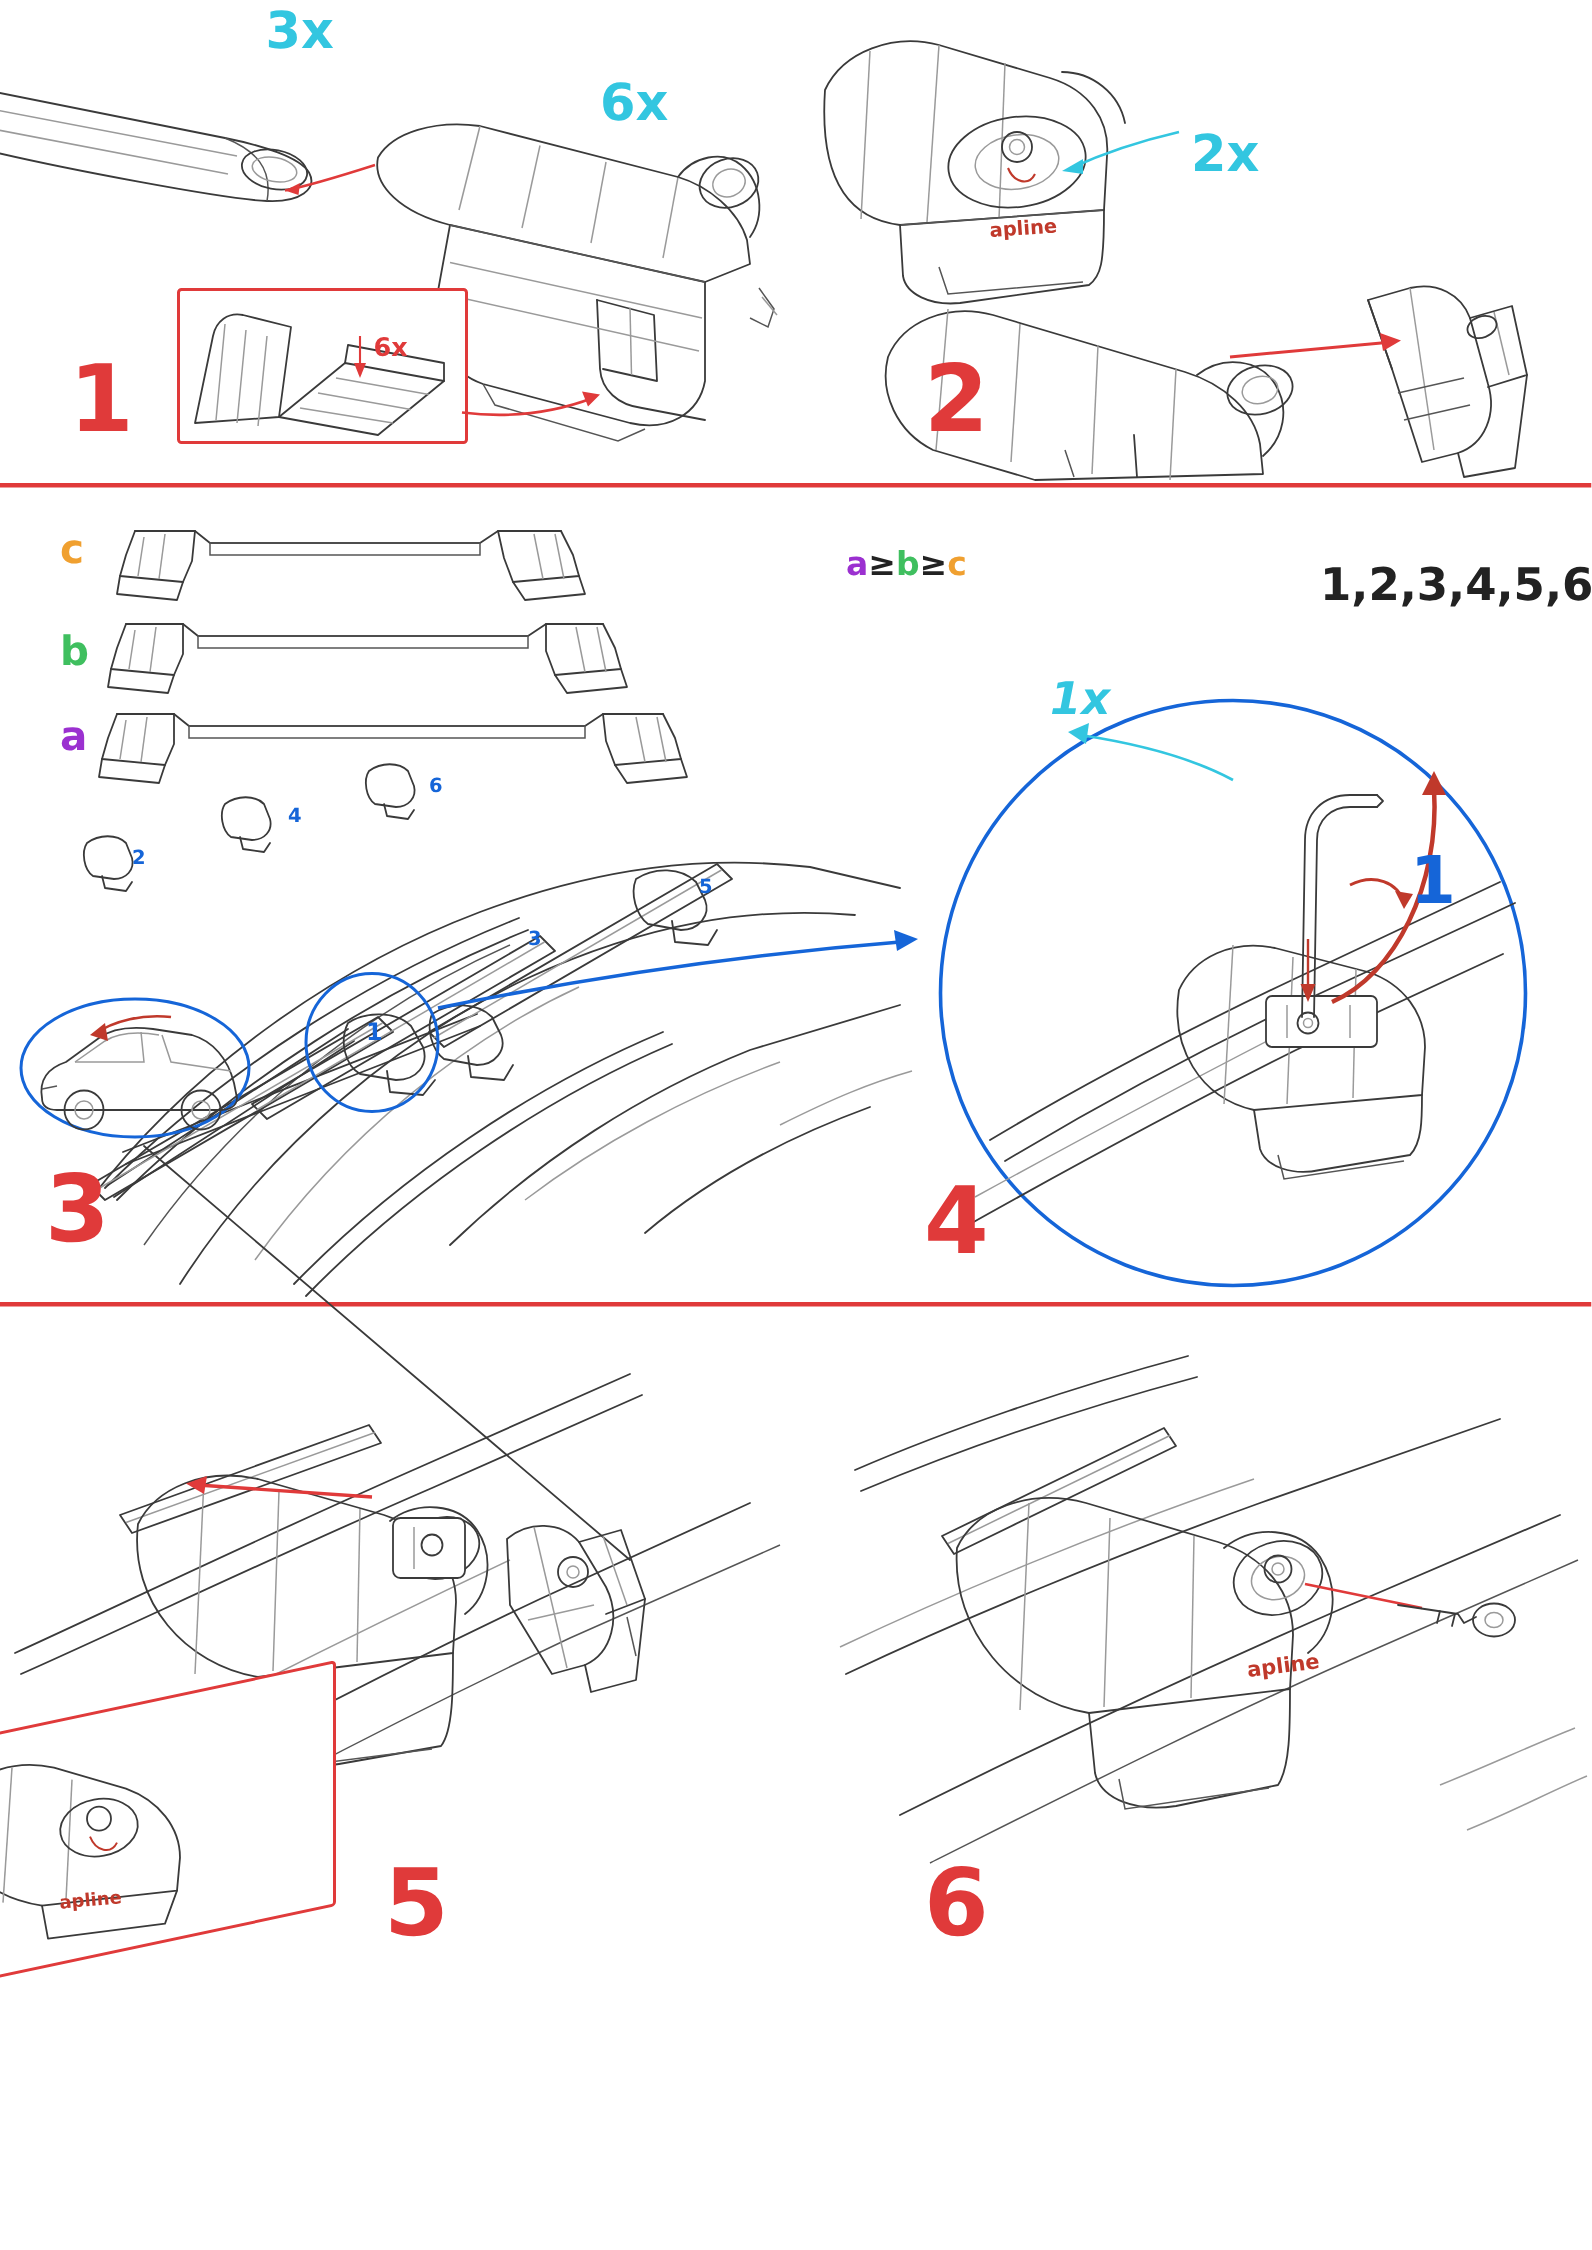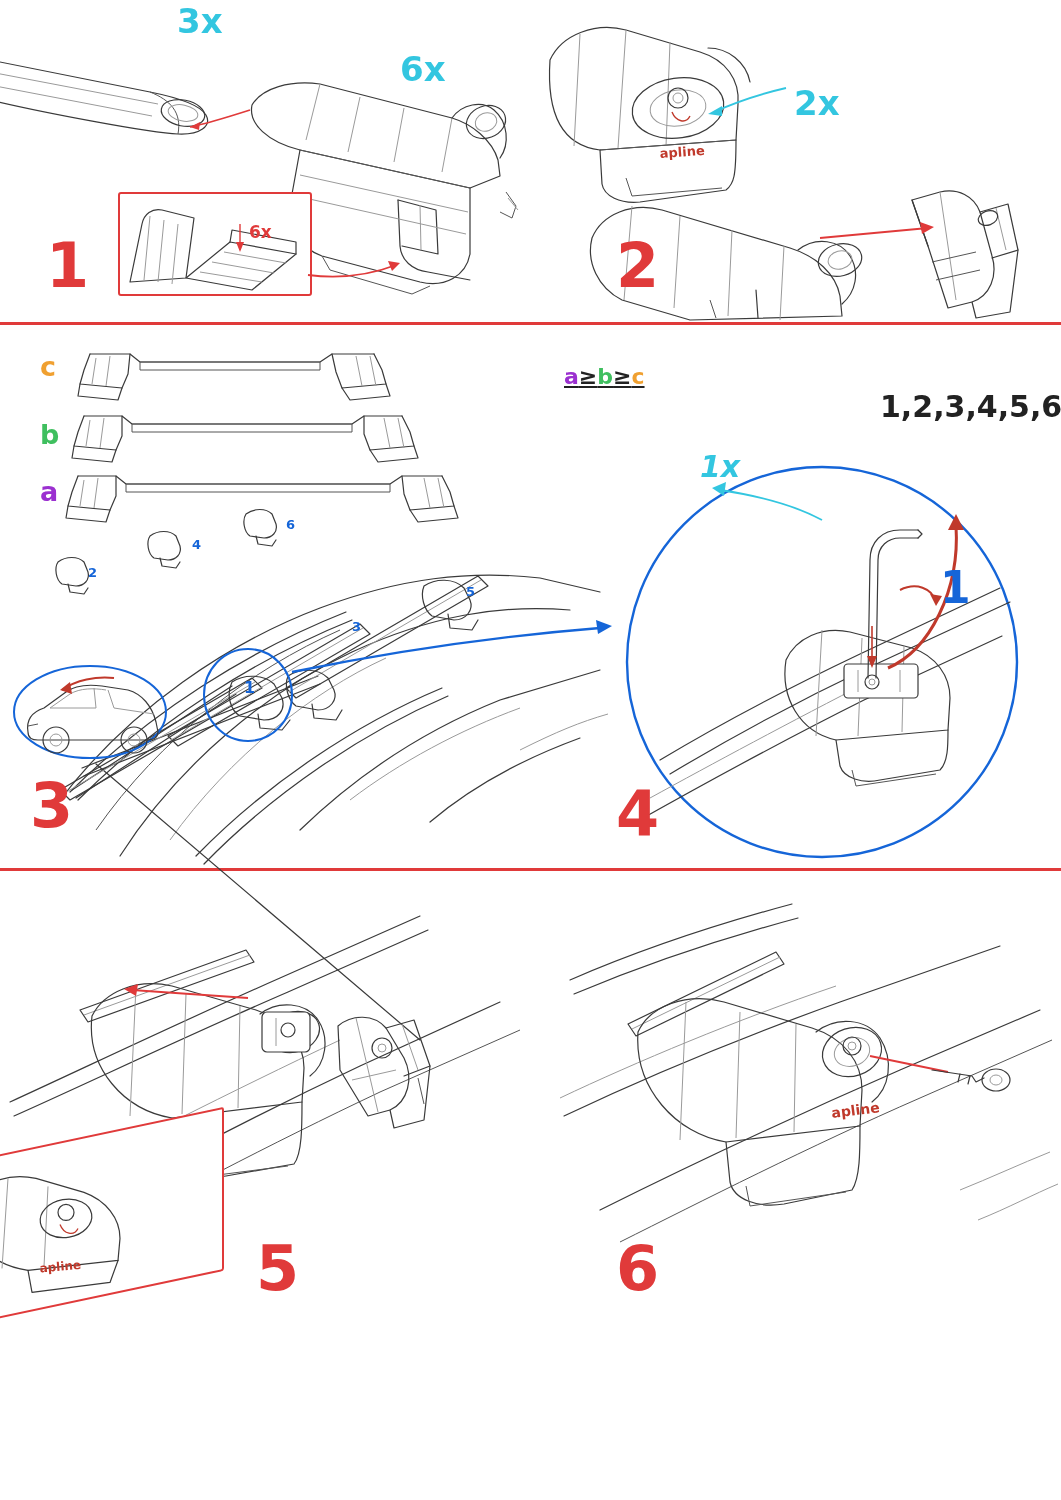--- a/index.html
+++ b/index.html
@@ -47,21 +47,21 @@
     line-height:1;
   }
   .qty.small{font-size:26px;}
 
   
   .abc{position:absolute;font-family:"DejaVu Sans",sans-serif;font-size:27px;font-weight:700;line-height:1;}
   .abc.c{color:#f0a030;}
   .abc.b{color:#3fbf5f;}
   .abc.a{color:#9b30d0;}
 
-  .abcineq{position:absolute;font-family:"DejaVu Sans",sans-serif;font-size:22px;font-weight:700;line-height:1;text-decoration:underline;}
+  .abcineq{position:absolute;font-family:"DejaVu Sans",sans-serif;font-size:22px;font-weight:700;line-height:1;}
   .abcineq span.a{color:#9b30d0;}
   .abcineq span.b{color:#3fbf5f;}
   .abcineq span.c{color:#f0a030;}
   .abcineq span.op{color:#222;}
 
   .seq{
     position:absolute;
     font-family:"DejaVu Sans",sans-serif;
     font-size:30px;font-weight:700;line-height:1;
   }
@@ -422,21 +422,21 @@
       <path d="M272,196 L272,232" stroke="#c0392b" stroke-width="1.6" fill="none"></path>
       <polygon points="272,238 267,226 277,226" fill="#c0392b"></polygon>
 
       <path d="M120,60 C160,66 196,76 222,90" stroke="#33c6e0" stroke-width="1.8" fill="none"></path>
       <polygon points="112,58 126,52 124,66" fill="#33c6e0"></polygon>
     </svg>
   </div>
 
   <div class="qty" style="left:700px;top:452px;font-size:30px;font-style:italic;">1x</div>
 
-  <div class="seq" style="left:880px;top:392px;">1,2,3,4,5,6</div>
+  <div class="seq" style="left:880px;top:376px;">1,2,3,4,5,6</div>
 
   <div class="bignum1" style="left:940px;top:566px;">1</div>
 
   <div class="stepnum" style="left:616px;top:783px;">4</div>
 
   <div class="canvas" style="left:0px;top:890px;width:540px;height:400px;">
     <svg width="540" height="400" viewBox="0 0 540 400">
 
       <path class="ln" d="M10,212 C80,180 180,132 280,88 L420,26"></path>
       <path class="ln" d="M14,226 C86,194 186,146 288,102 L428,40"></path>

